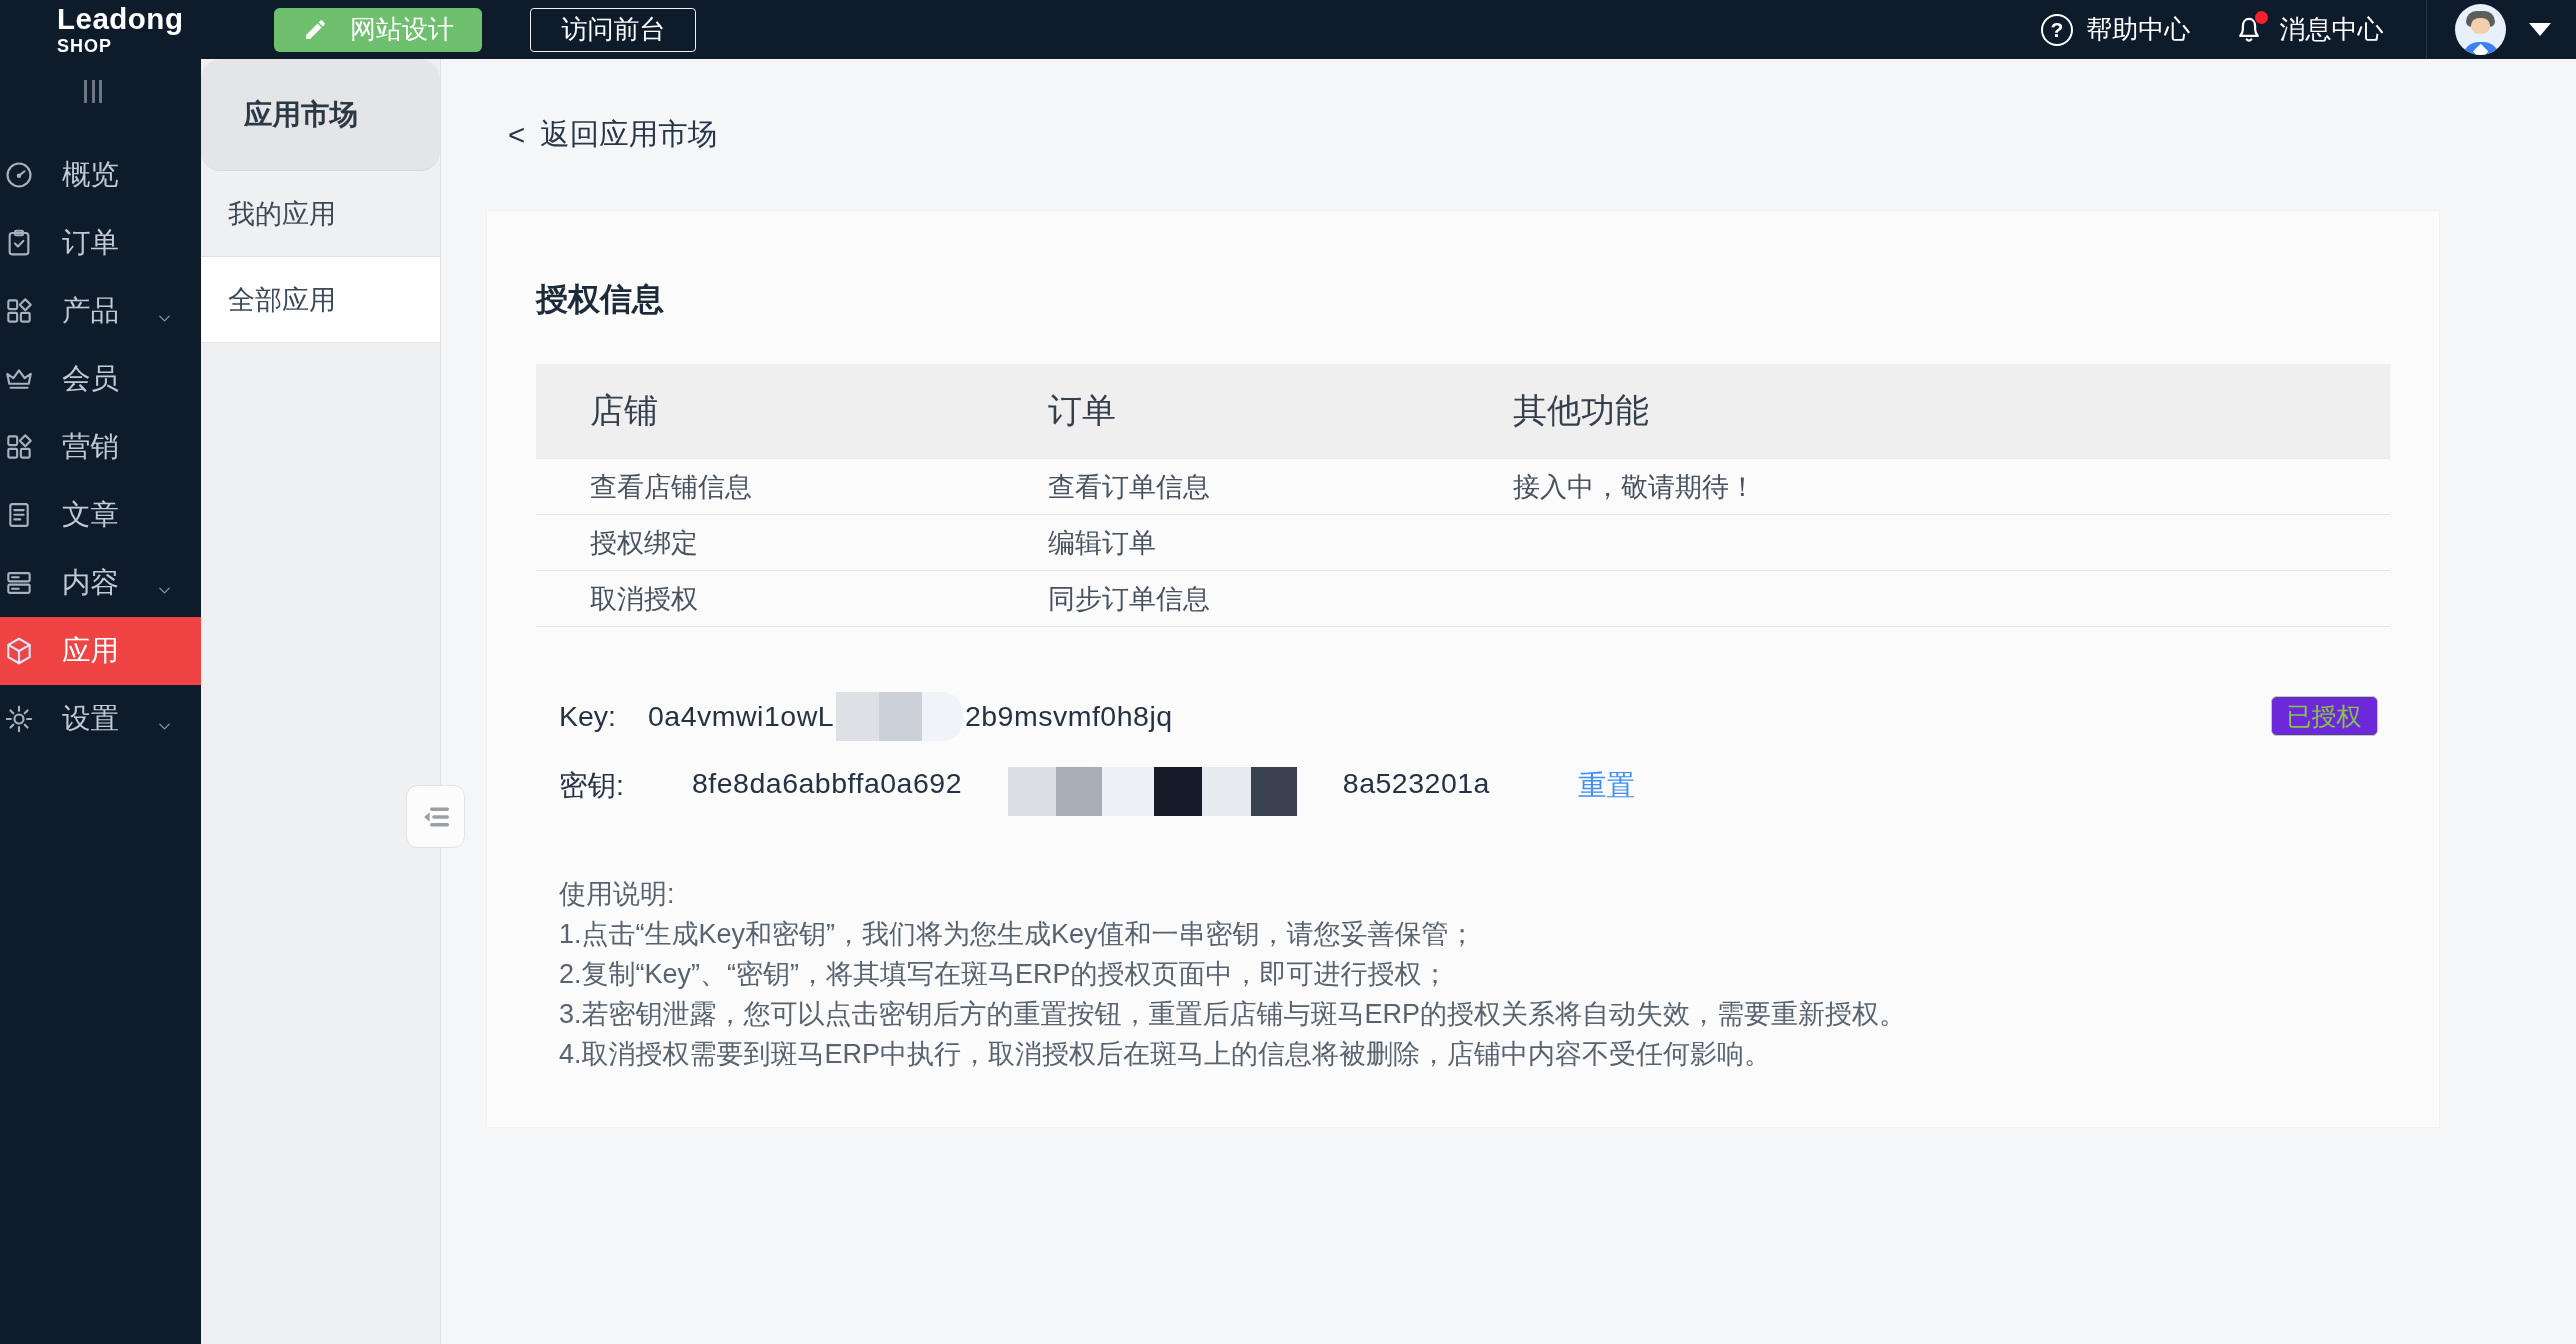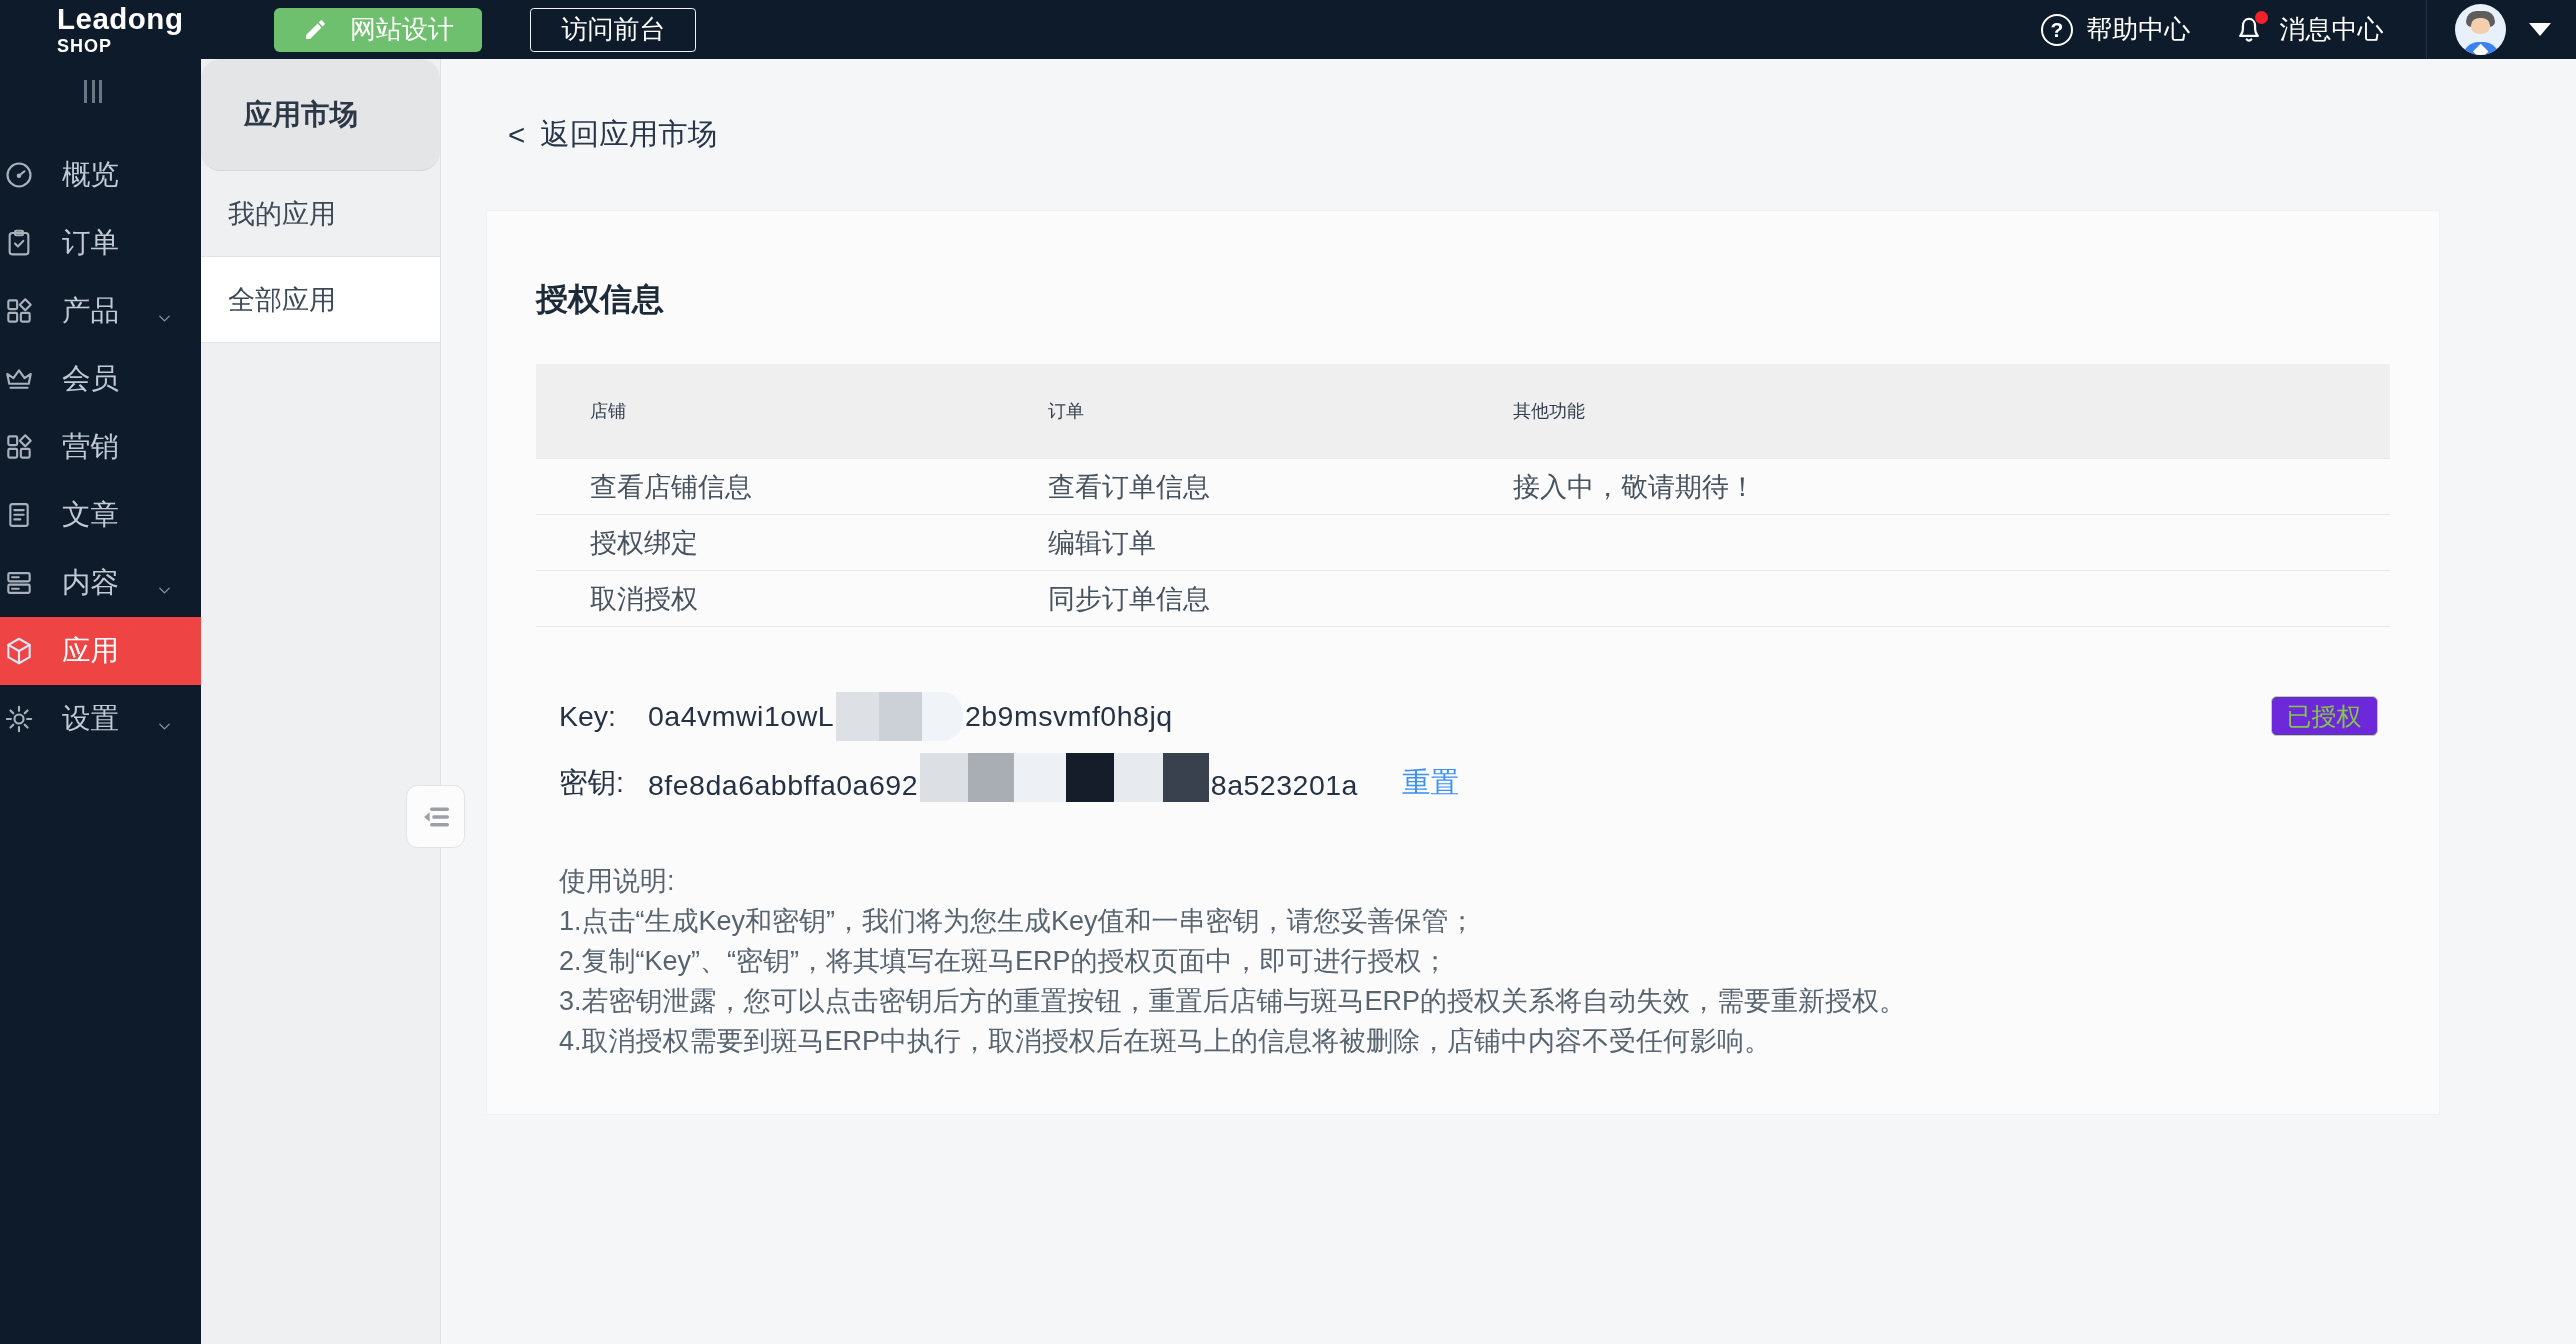--- a/index.html
+++ b/index.html
@@ -64,33 +64,33 @@
     cursor:pointer; text-decoration:none; }
   .back-arrow { font-size:29.5px; font-weight:400; }
 
   .card { margin-left:45px; width:1954px; background:#fbfbfc; border:1px solid #f0f1f2;
     padding:67px 49px 53px 49px; min-height:887px; }
   .card-title { font-size:32px; font-weight:bold; color:#1c2a39; margin-bottom:42px; }
 
   .auth-table { width:100%; }
   .t-head { display:grid; grid-template-columns:458px 465px 1fr; background:#efefef; height:95px;
     align-items:center; border-bottom:1px solid #e6e7e9; }
-  .t-head .cell { padding-left:54px; font-size:18px; color:#333f4c; }
+  .t-head .cell { padding-left:54px; font-size:34px; color:#333f4c; }
   .t-row { display:grid; grid-template-columns:458px 465px 1fr; height:56px; align-items:center;
     border-bottom:1px solid #e7e8ea; }
   .t-row .cell { padding-left:54px; font-size:27px; color:#47525f; }
 
   .key-row { display:flex; align-items:center; margin-top:65px; padding-left:23px; height:48px; }
   .key-label { width:89px; font-size:28.5px; color:#253244; flex:none; }
   .key-text { font-size:28.5px; color:#253244; letter-spacing:0.5px; }
   .redact { display:inline-flex; height:49px; vertical-align:middle; margin:0 1.9px; }
   .redact i { display:block; height:100%; }
   .badge-auth { margin-left:auto; margin-right:12.4px; height:40px; padding:0 15px; display:flex; align-items:center;
     border:1.9px solid #b3dd8a; border-radius:5.7px; background:#6d28d9; color:#85c649; font-size:25px; }
-  .secret-row { display:flex; align-items:flex-end; margin-top:14px; padding-left:23px; height:48px; }
+  .secret-row { display:flex; align-items:flex-start; margin-top:27px; padding-left:23px; height:48px;gap:44px; }
   .reset-link { margin-left:44px; font-size:28.5px; color:#3e90f7; text-decoration:none; cursor:pointer; }
 
   .usage { margin-top:59px; padding-left:23px; font-size:27px; color:#57646f; line-height:40px; }
 
   
   .collapse-btn { position:absolute; left:406px; top:785px; width:59px; height:63px; background:#fcfcfd;
     border:1.9px solid #e3e3e4; border-radius:11.4px; display:flex; align-items:center; justify-content:center;
     cursor:pointer; z-index:5; }
   .collapse-btn svg { stroke:#9aa0a6; fill:#9aa0a6; stroke-width:2.4; stroke-linecap:round; }
 </style>

